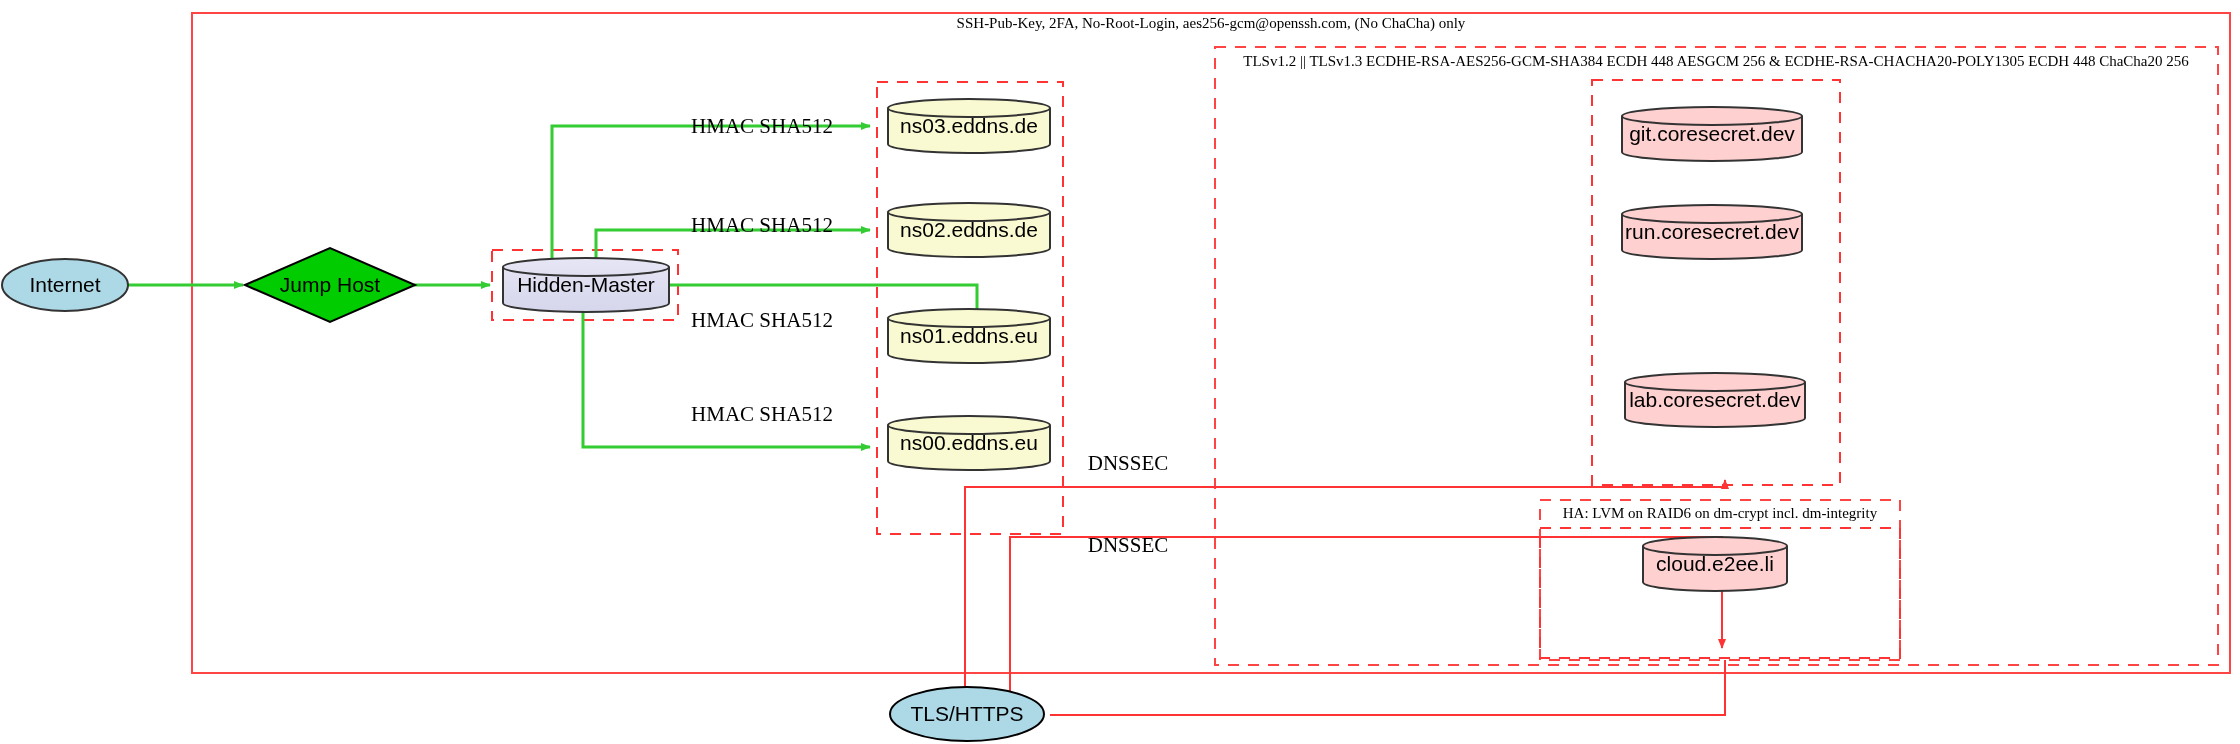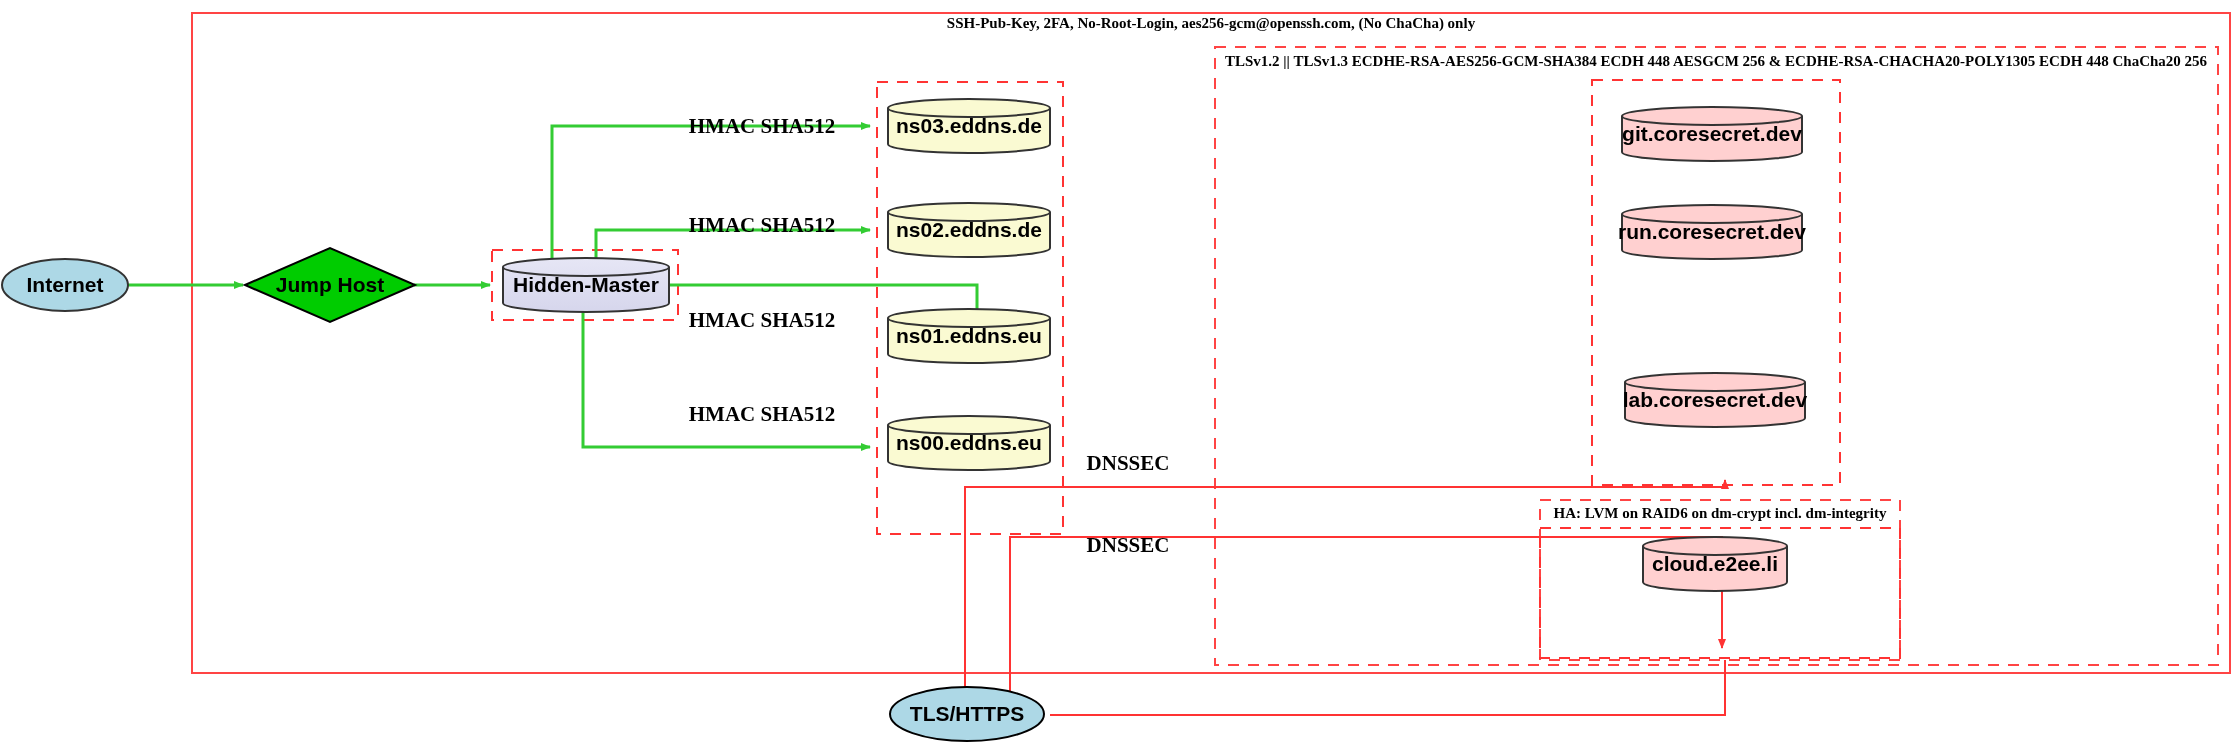--- a/index.html
+++ b/index.html
@@ -9,21 +9,20 @@
   }
   body {
     font-family: "Liberation Sans", sans-serif;
   }
   #canvas {
     position: relative;
     width: 2240px;
     height: 744px;
     background: #ffffff;
     overflow: hidden;
-    font-weight: bold;
   }
   #diagram-svg {
     position: absolute;
     left: 0;
     top: 0;
     width: 2240px;
     height: 744px;
   }
   .cluster-label {
     font-family: "Liberation Serif", serif;

